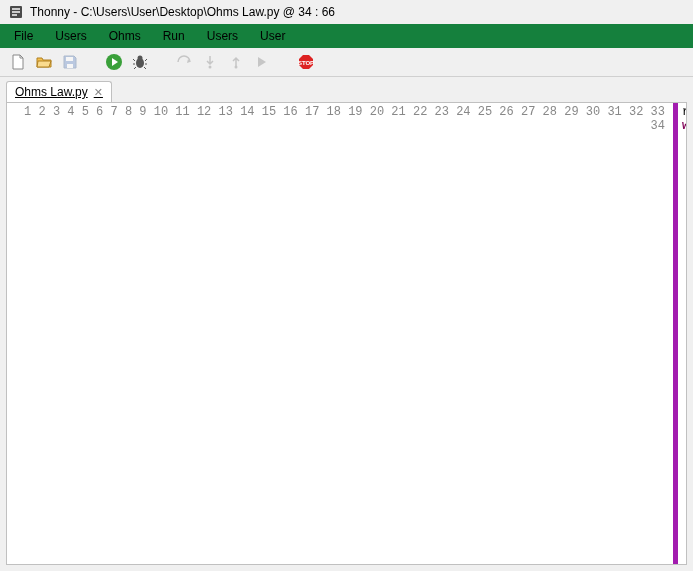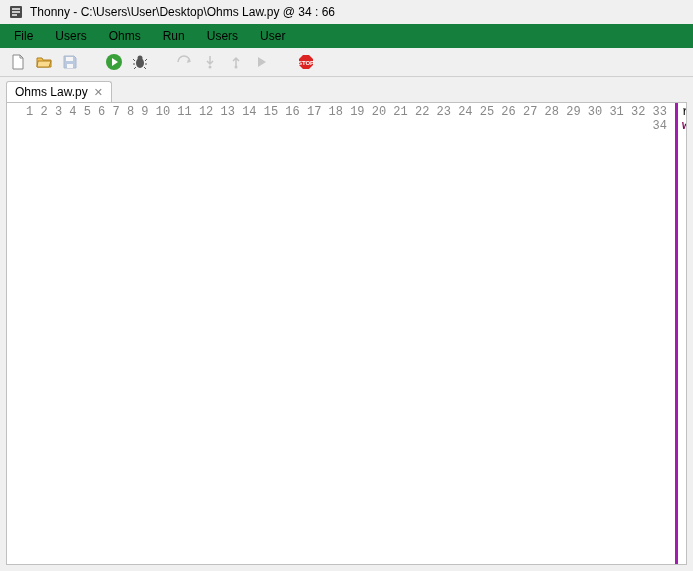--- a/index.html
+++ b/index.html
@@ -67,20 +67,21 @@
 .tab {
   background: #fff;
   border: 1px solid #c0c0c0;
   border-bottom: none;
   padding: 3px 8px;
   border-radius: 3px 3px 0 0;
   display: flex;
   align-items: center;
   gap: 6px;
   font-size: 12px;
+  text-decoration: underline;
 }
 .tab-close {
   color: #888;
   font-size: 11px;
   cursor: pointer;
 }
 .editor {
   flex: 1;
   background: #fff;
   border: 1px solid #c0c0c0;
@@ -90,21 +91,21 @@
   font-family: "Courier New", monospace;
   font-size: 12px;
 }
 .gutter {
   background: #fff;
   color: #888;
   text-align: right;
   padding: 2px 8px 2px 4px;
   line-height: 14px;
   user-select: none;
-  border-right: 3px solid #a21caf;
+  border-right: 5px solid #a21caf;
   min-width: 26px;
 }
 .code {
   flex: 1;
   padding: 2px 4px;
   line-height: 14px;
   white-space: pre;
   overflow: auto;
 }
 .kw { color: #7f0055; font-weight: bold; }

